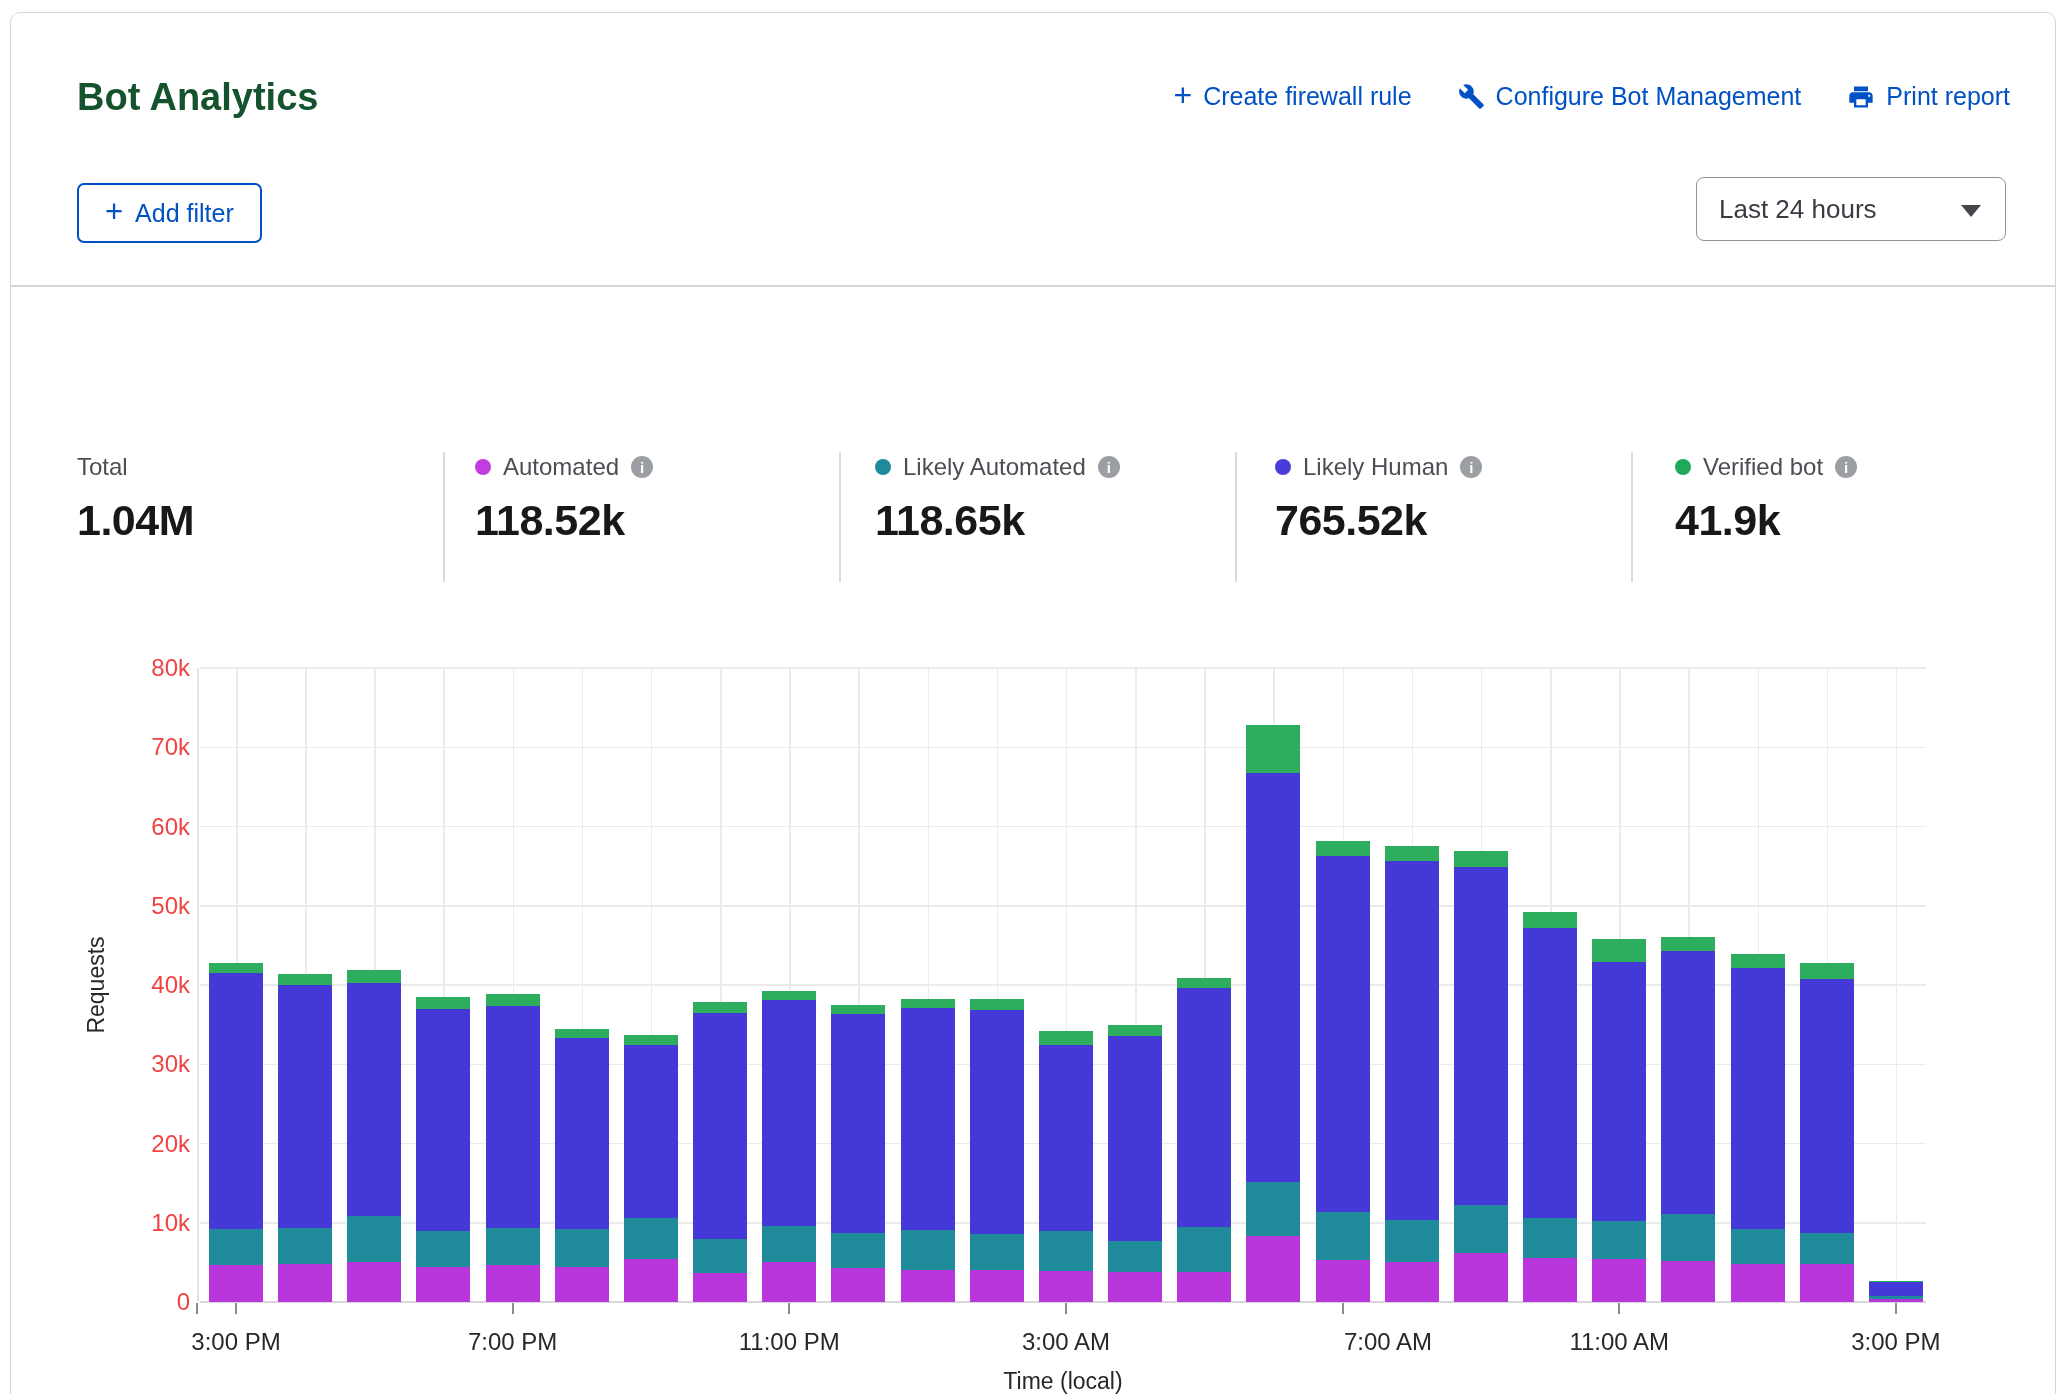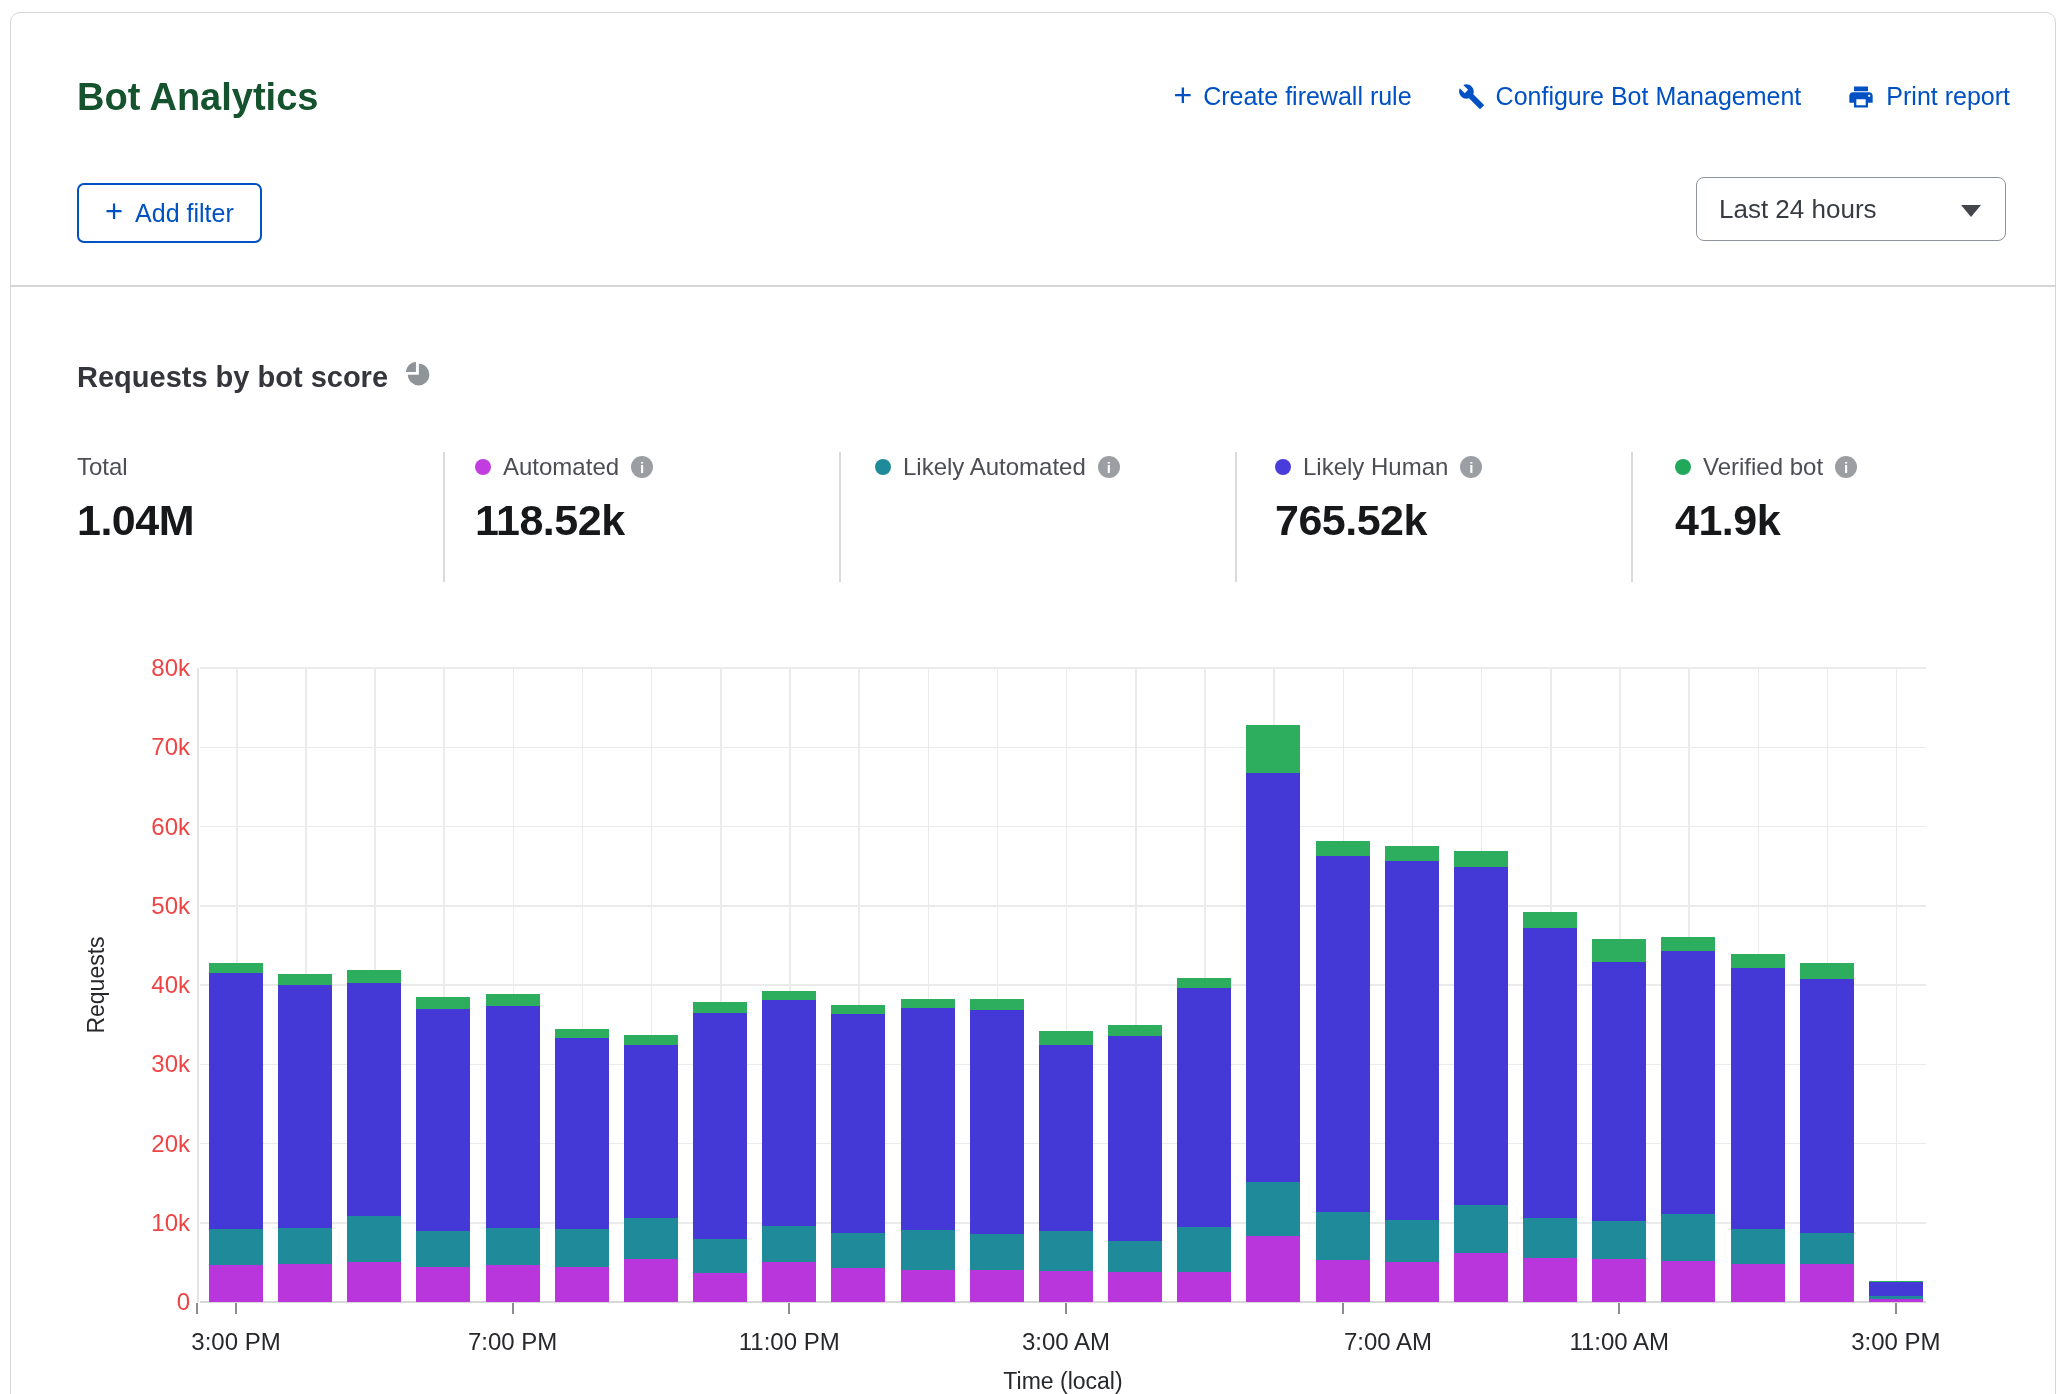--- a/index.html
+++ b/index.html
@@ -85,29 +85,20 @@
     <span>Add filter</span>
   </button>
 
   <div class="time-select">
     <span>Last 24 hours</span>
     <span class="chevron"></span>
   </div>
 
   <div class="header-divider"></div>
 
-  <div class="section-title">
-    <span>Requests by bot score</span>
-    <span>
-      <svg width="27" height="27" viewBox="0 0 24 24">
-        <path fill="#8f9499" d="M10.6 1.6 A 9.6 9.6 0 0 0 1.6 10.6 L 10.6 10.6 Z"></path>
-        <path fill="#8f9499" d="M13.2 3.4 A 9.6 9.6 0 1 1 3.4 13.2 L 13.2 13.2 Z"></path>
-      </svg>
-    </span>
-  </div>
 
   <div class="stats-row">
     <div class="stat-col" style="left:77px;">
       <div class="stat-head">
           <span>Total</span>
         </div>
       <div class="stat-value">1.04M</div>
     </div>
     <div class="stat-divider" style="left:443px;"></div>
     <div class="stat-col" style="left:475px;">
@@ -118,20 +109,21 @@
       </div>
       <div class="stat-value">118.52k</div>
     </div>
     <div class="stat-divider" style="left:839px;"></div>
     <div class="stat-col" style="left:875px;">
       <div class="stat-head">
         <span class="dot" style="background:#1f8a99;"></span>
         <span>Likely Automated</span>
         <span class="info">i</span>
       </div>
+      <div class="stat-value">118.65k</div>
     </div>
     <div class="stat-divider" style="left:1235px;"></div>
     <div class="stat-col" style="left:1275px;">
       <div class="stat-head">
         <span class="dot" style="background:#4a3cdb;"></span>
         <span>Likely Human</span>
         <span class="info">i</span>
       </div>
       <div class="stat-value">765.52k</div>
     </div>

